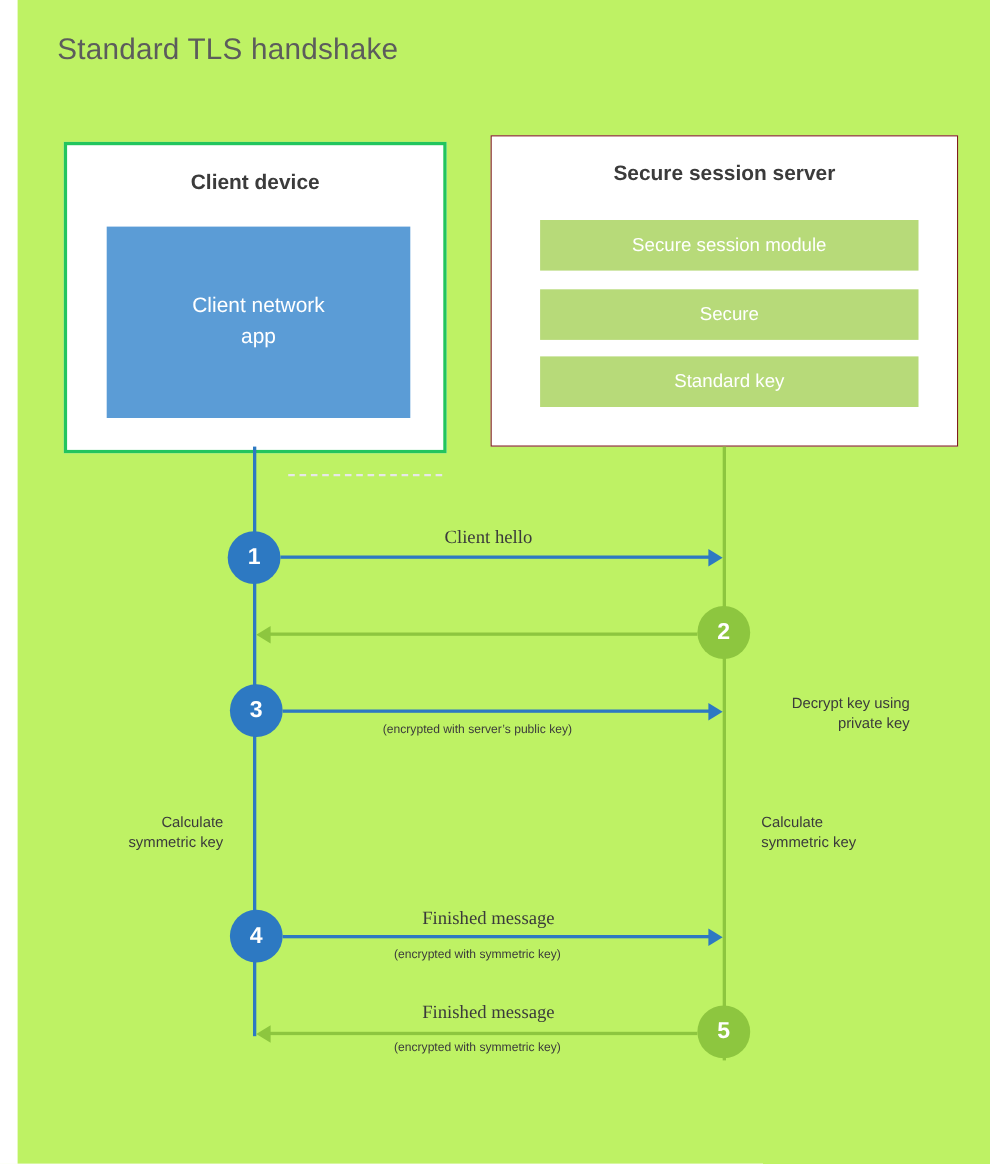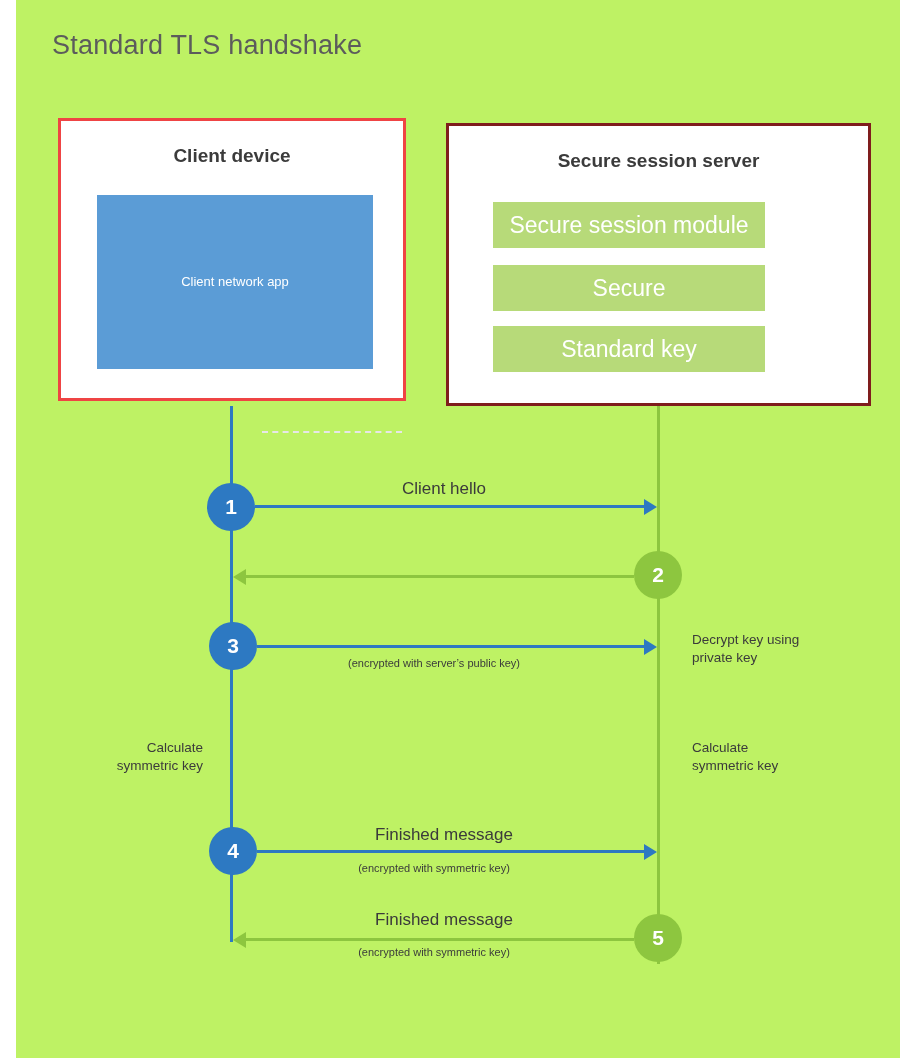--- a/index.html
+++ b/index.html
@@ -3,30 +3,30 @@
 <meta charset="utf-8">
 <style>
   * { margin:0; padding:0; box-sizing:border-box; }
   html,body { background:#ffffff; }
   body { font-family:"Liberation Sans", sans-serif; color:#3c3c3c; }
   .canvas { position:relative; width:900px; height:1058px; background:#bef264; overflow:hidden;margin-left:16px; }
 
   .page-title { position:absolute; left:36px; top:30px; font-size:27px; font-weight:400; color:#5c5c5c; letter-spacing:.2px; }
 
   .box { position:absolute; background:#ffffff; }
-  .client-box { left:42px; top:118px; width:348px; height:283px; border:3px solid #ef4444; }
-  .server-box { left:430px; top:123px; width:425px; height:283px; border:3px solid #7f1d1d; }
+  .client-box { left:42px; top:129px; width:348px; height:283px; border:3px solid #22c55e; }
+  .server-box { left:430px; top:123px; width:425px; height:283px; border:1px solid #7f1d1d; }
   .box-title { position:absolute; top:24px; left:0; right:0; text-align:center; font-size:19px; font-weight:bold; color:#3b3b3b; }
 
   .client-module { position:absolute; left:36px; top:74px; width:276px; height:174px; background:#5b9cd6; color:#ffffff;
-                   font-size:13px; line-height:1.45; display:flex; align-items:center; justify-content:center;
-                   text-align:left; padding:0 65px; }
+                   font-size:19px; line-height:1.45; display:flex; align-items:center; justify-content:center;
+                   text-align:center; padding:0 65px; }
 
-  .server-bar { position:absolute; left:44px; width:272px; height:46px; background:#b7da79; color:#ffffff;
-                font-size:23px; display:flex; align-items:center; justify-content:center; }
+  .server-bar { position:absolute; left:44px; width:344px; height:46px; background:#b7da79; color:#ffffff;
+                font-size:17px; display:flex; align-items:center; justify-content:center; }
   .bar-0 { top:76px; } .bar-1 { top:139px; } .bar-2 { top:200px; }
 
   .lifeline { position:absolute; width:3px; }
   .client-lifeline { left:214px; top:406px; height:536px; background:#2d79c2; }
   .server-lifeline { left:641px; top:406px; height:558px; background:#8dc63f; }
 
   .dashed-sep { position:absolute; left:246px; top:431px; width:140px; height:0; border-top:2px dashed #e7e7e7; }
 
   .circle { position:absolute; width:48px; height:48px; border-radius:50%; color:#ffffff; font-size:21px; font-weight:bold;
             display:flex; align-items:center; justify-content:center; }
@@ -34,24 +34,24 @@
   .c-green { background:#8dc63f; }
 
   .arrow { position:absolute; height:3px; }
   .a-blue { background:#2d79c2; color:#2d79c2; }
   .a-green { background:#8dc63f; color:#8dc63f; }
   .arrow.right::after { content:""; position:absolute; right:-12px; top:-6.5px; width:0; height:0;
                         border-top:8px solid transparent; border-bottom:8px solid transparent; border-left:13px solid currentColor; }
   .arrow.left::before { content:""; position:absolute; left:-12px; top:-6.5px; width:0; height:0;
                         border-top:8px solid transparent; border-bottom:8px solid transparent; border-right:13px solid currentColor; }
 
-  .msg-label { position:absolute; left:228px; width:400px; text-align:center; font-size:17px; color:#3b3b3b; }
+  .msg-label { position:absolute; left:228px; width:400px; text-align:center; font-size:17px; color:#3b3b3b;font-family:Liberation Serif, serif; }
   .msg-sub   { position:absolute; left:218px; width:400px; text-align:center; font-size:11px; color:#3b3b3b; }
   .side-note { position:absolute; font-size:13.5px; color:#3b3b3b; line-height:1.3; }
-  .note-decrypt { left:676px; top:631px; width:135px; text-align:left; }
+  .note-decrypt { left:676px; top:631px; width:135px; text-align:right; }
   .note-calc-left { left:87px; top:739px; width:100px; text-align:right; }
   .note-calc-right { left:676px; top:739px; width:100px; text-align:left; }
 </style>
 </head>
 <body>
 
 <div class="canvas">
 
   <div class="page-title">Standard TLS handshake</div>
 

